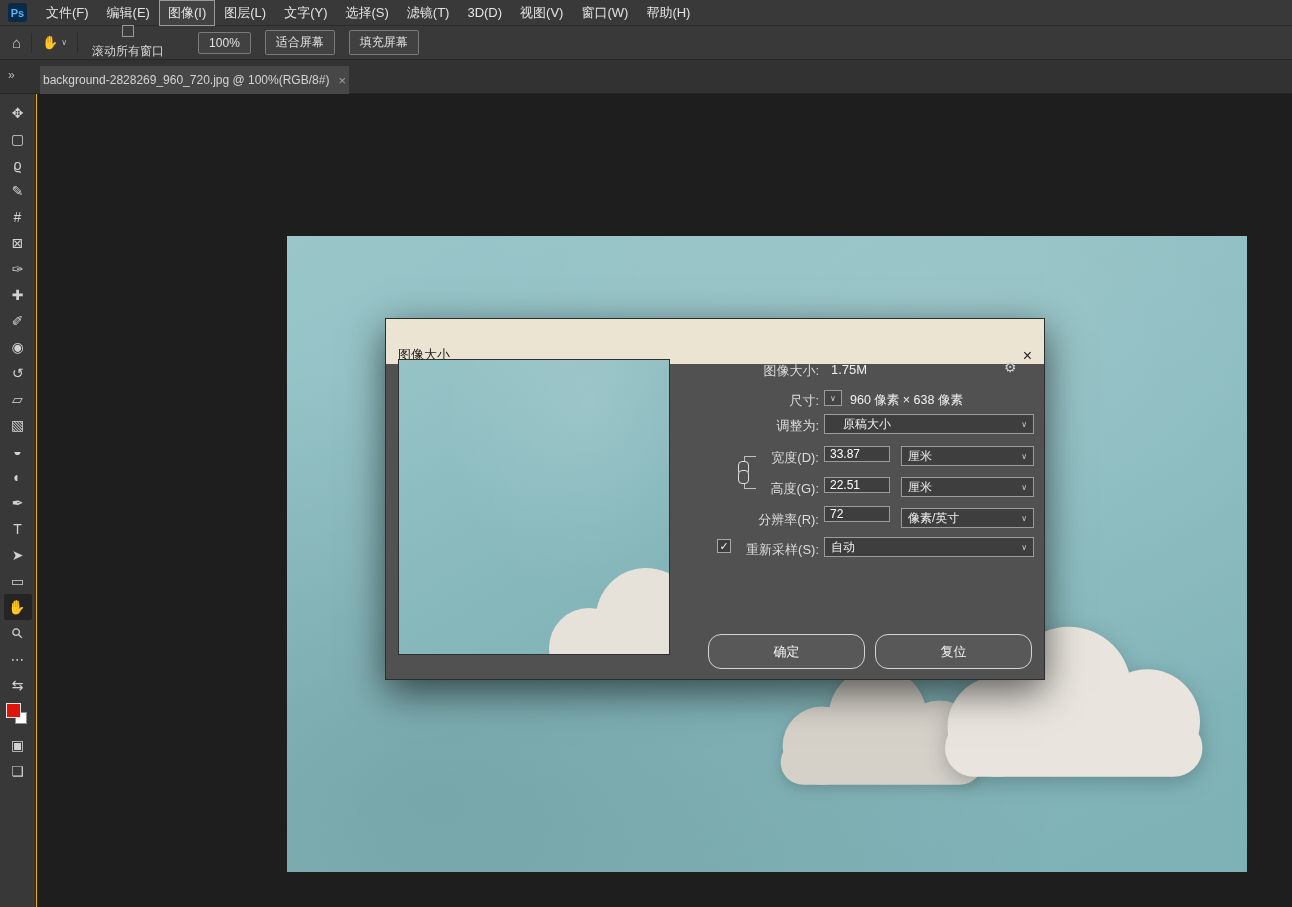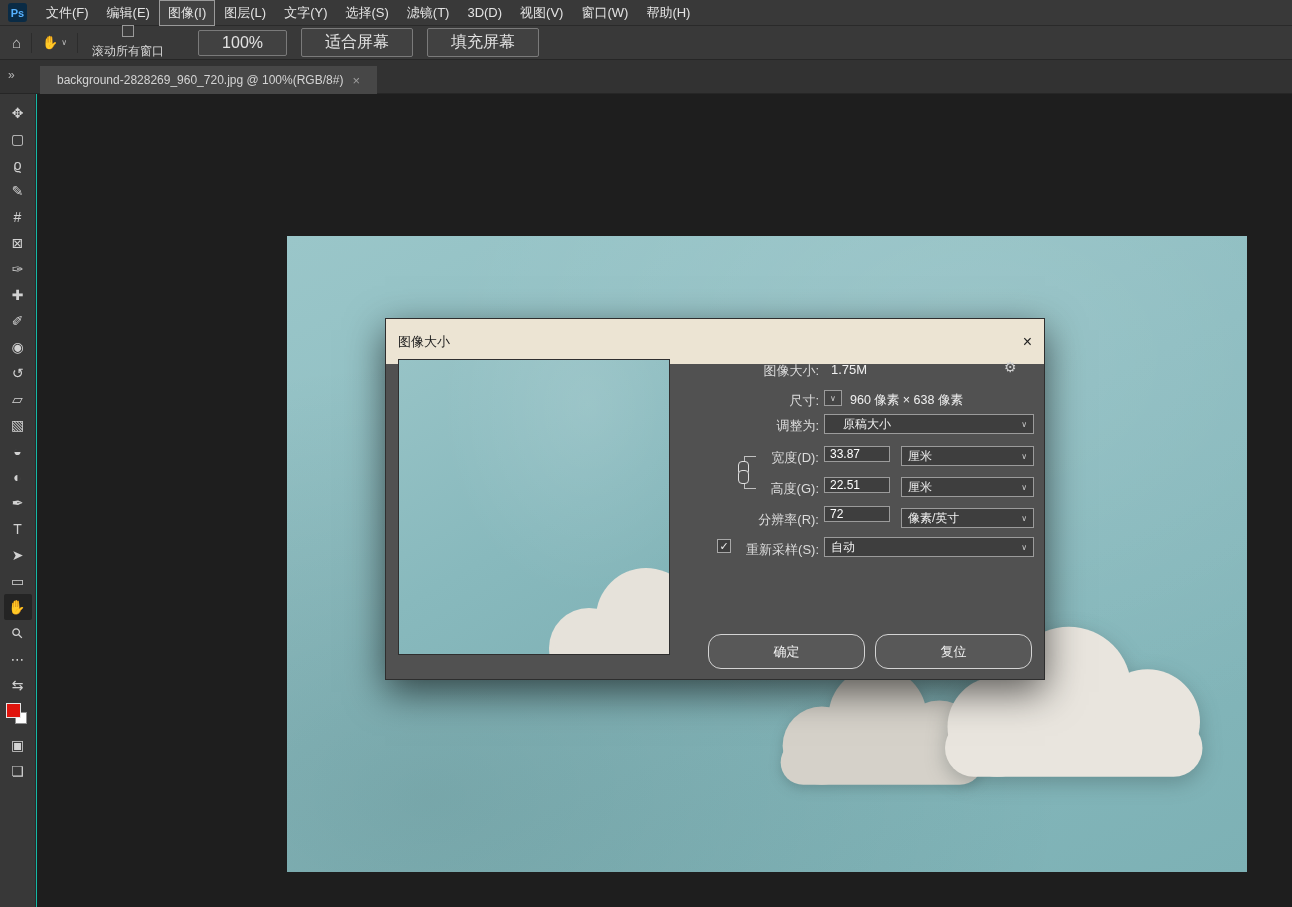--- a/index.html
+++ b/index.html
@@ -1,45 +1,45 @@
 <!DOCTYPE html>
 <html><head>
 <meta charset="utf-8">
 <style>
   *{margin:0;padding:0;box-sizing:border-box;}
   html,body{background:#1f1f1f;}
   body{font-family:"Liberation Sans","DejaVu Sans",sans-serif;}
-  #app{position:relative;width:1292px;height:907px;background:#14b8a6;overflow:hidden;}
+  #app{position:relative;width:1292px;height:907px;background:#eab308;overflow:hidden;}
 
   
   .menubar{position:absolute;left:0;top:0;width:100%;height:26px;background:#393939;
     border-bottom:1px solid #2a2a2a;display:flex;align-items:center;color:#e3e3e3;font-size:13px;}
   .ps-logo{width:19px;height:19px;background:#0a2b45;color:#57b2ff;font-size:11px;font-weight:bold;
     display:flex;align-items:center;justify-content:center;border-radius:3px;margin:0 10px 0 8px;}
   .menu-item{padding:4px 9px;cursor:default;white-space:nowrap;}
   .menu-item.active{outline:1px solid #9a9a9a;outline-offset:-1px;background:#424242;}
 
   
   .optionsbar{position:absolute;left:0;top:26px;width:100%;height:34px;background:#393939;
     border-bottom:1px solid #262626;display:flex;align-items:center;color:#d8d8d8;font-size:12px;}
   .ob-home{margin-left:12px;font-size:15px;color:#cfcfcf;}
   .ob-sep{width:1px;height:20px;background:#2c2c2c;margin:0 10px;}
   .ob-tool{display:flex;align-items:center;gap:3px;color:#d5d5d5;font-size:13px;}
   .ob-caret{font-size:8px;color:#bdbdbd;}
   .ob-check{display:flex;align-items:center;gap:6px;margin-left:4px;flex-direction:column;}
   .ob-checkbox{width:12px;height:12px;border:1px solid #9a9a9a;background:#3b3b3b;}
-  .obtn{border:1px solid #7a7a7a;background:#414141;color:#e2e2e2;font-size:16px;
-    padding:3px 23px;border-radius:2px;margin-left:14px;white-space:nowrap;}
+  .obtn{border:1px solid #7a7a7a;background:#414141;color:#e2e2e2;font-size:12px;
+    padding:3px 10px;border-radius:2px;margin-left:14px;white-space:nowrap;}
   .obtn.first{margin-left:34px;}
 
   
   .tabbar{position:absolute;left:0;top:60px;width:100%;height:34px;background:#323232;border-bottom:1px solid #262626;}
   .collapse{position:absolute;left:8px;top:8px;color:#b5b5b5;font-size:12px;}
   .doc-tab{position:absolute;left:40px;top:6px;height:28px;background:#474747;color:#d4d4d4;
-    font-size:12px;display:flex;align-items:center;gap:9px;padding:0 17px;}
+    font-size:12px;display:flex;align-items:center;gap:9px;padding:0 3px;}
   .tab-close{color:#9e9e9e;font-size:13px;}
 
   
   .toolbar{position:absolute;left:0;top:94px;width:36px;bottom:0;background:#383838;
     border-right:1px solid #2a2a2a;display:flex;flex-direction:column;align-items:center;padding-top:6px;}
   .tool{width:28px;height:26px;display:flex;align-items:center;justify-content:center;
     color:#d2d2d2;font-size:14px;flex:none;}
   .tool.selected{background:#242424;border-radius:2px;}
   .tg{display:inline-block;}
   [data-name="zoom-tool-icon"]{transform:rotate(-45deg);}
@@ -55,21 +55,21 @@
       radial-gradient(ellipse at 15% 88%, rgba(0,30,30,.12), transparent 55%),
       linear-gradient(155deg,#9ac6c9 0%,#8abbbf 48%,#7db1b5 100%);}
   .cloud{position:absolute;}
   .cloud svg{display:block;width:100%;height:100%;}
   .cloud-back{left:478px;top:418px;width:235px;height:150px;filter:drop-shadow(0 4px 6px rgba(45,60,60,.25));}
   .cloud-front{left:638px;top:372px;width:300px;height:195px;filter:drop-shadow(0 6px 10px rgba(40,55,55,.30));}
 
   
   .dialog{position:absolute;left:385px;top:318px;width:660px;height:362px;background:#515151;
     border:1px solid #2e2e2e;box-shadow:0 12px 36px rgba(0,0,0,.6);z-index:20;}
-  .dlg-title{height:45px;background:#ece4d3;display:flex;align-items:center;padding:0 12px;
+  .dlg-title{height:45px;background:#ece4d3;display:flex;align-items:flex-end;padding:0 12px;
     font-size:13px;color:#1b1b1b;}
   .dlg-close{margin-left:auto;font-size:16px;color:#222;line-height:1;}
   .dlg-body{position:absolute;left:0;top:27px;right:0;bottom:0;font-size:13px;color:#dedede;}
   .preview{position:absolute;left:12px;top:13px;width:272px;height:296px;border:1px solid #2f2f2f;
     overflow:hidden;
     background:
       radial-gradient(ellipse at 70% 15%, rgba(255,255,255,.12), transparent 55%),
       linear-gradient(150deg,#97c3c6 0%,#88b9bd 55%,#80b2b6 100%);}
   .preview .cloud{left:132px;top:196px;width:240px;height:150px;}
   .dlbl{position:absolute;left:260px;width:173px;text-align:right;color:#dcdcdc;}

